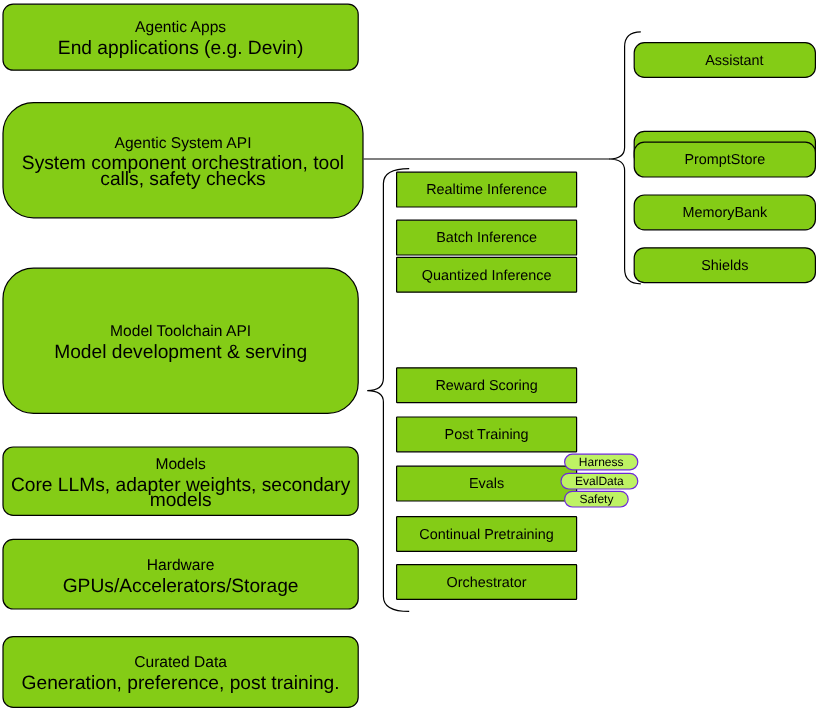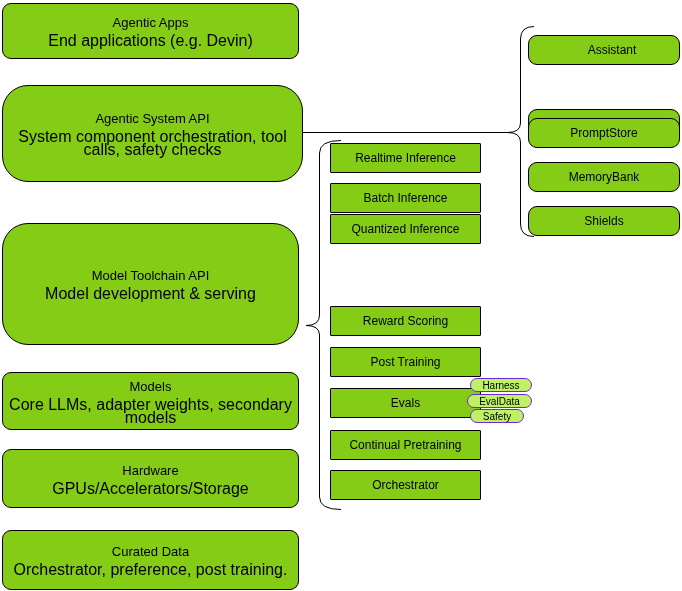--- a/index.html
+++ b/index.html
@@ -111,21 +111,21 @@
     <div class="subtitle">Core LLMs, adapter weights, secondary models</div>
   </div>
 
   <div class="node stack" style="top:449px;height:59px;">
     <div class="title">Hardware</div>
     <div class="subtitle">GPUs/Accelerators/Storage</div>
   </div>
 
   <div class="node stack" style="top:530px;height:60px;">
     <div class="title">Curated Data</div>
-    <div class="subtitle">Orchestrator, preference, post training.</div>
+    <div class="subtitle">Generation, preference, post training.</div>
   </div>
 
   <div class="node item" style="top:143px;">Realtime Inference</div>
   <div class="node item" style="top:183px;">Batch Inference</div>
   <div class="node item" style="top:214px;">Quantized Inference</div>
   <div class="node item" style="top:306px;">Reward Scoring</div>
   <div class="node item" style="top:347px;">Post Training</div>
   <div class="node item" style="top:388px;">Evals</div>
   <div class="node item" style="top:430px;">Continual Pretraining</div>
   <div class="node item" style="top:470px;">Orchestrator</div>

